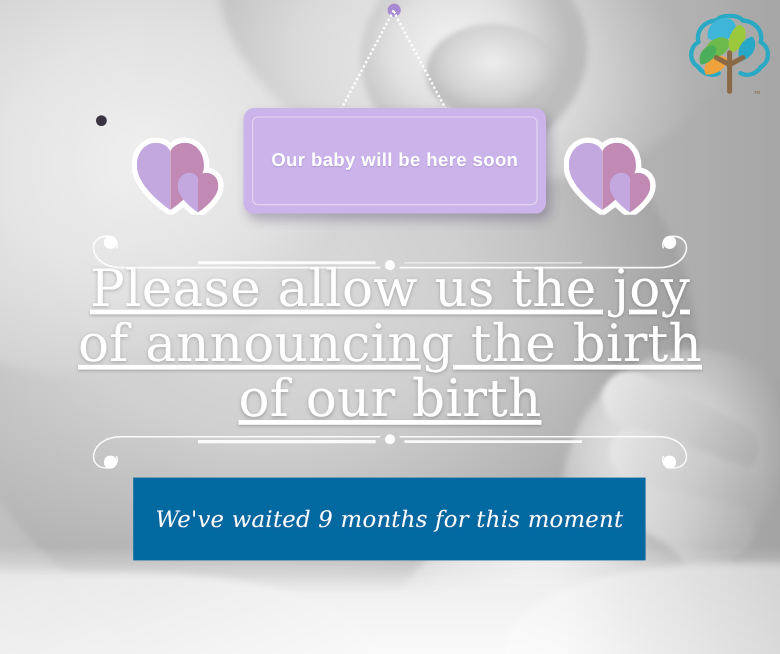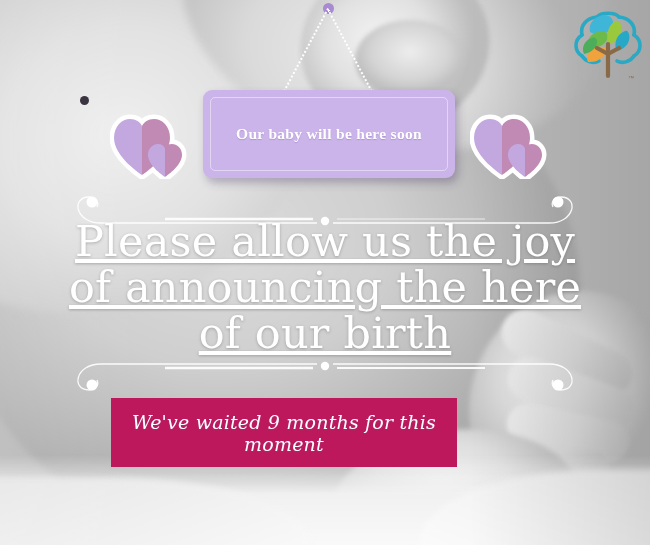--- a/index.html
+++ b/index.html
@@ -95,21 +95,21 @@
     background:#cbb4ea;border-radius:9px;
     box-shadow:3px 5px 9px rgba(60,40,90,.30);
   }
   #sign .inner{
     position:absolute;left:7px;top:7px;right:7px;bottom:7px;
     border:1.5px solid rgba(255,255,255,.45);border-radius:5px;
   }
   #sign .sign-text{
     position:absolute;left:0;right:0;top:50%;transform:translateY(-50%);
     text-align:center;color:#ffffff;font-size:15.5px;font-weight:bold;
-    font-family:Liberation Serif, serif;letter-spacing:.3px;
+    font-family:Liberation Sans, sans-serif;letter-spacing:.3px;
     text-shadow:0 1px 1px rgba(120,95,160,.35);
   }
   .nail{position:absolute;width:9px;height:9px;border-radius:50%;background:#3a3340;}
   .nail.l{left:80px;top:96px;}
   .nail.r{left:368px;top:96px;}
   .hook{position:absolute;left:323px;top:3px;width:11px;height:11px;border-radius:50%;background:#a88ad2;}
   .string{position:absolute;height:0;border-top:2.5px dotted #ffffff;transform-origin:0 0;}
   .string.l{left:329px;top:9px;width:98px;transform:rotate(118deg);}
   .string.r{left:329px;top:9px;width:96px;transform:rotate(62deg);}
 
@@ -131,22 +131,22 @@
     font-family:"DejaVu Serif","Liberation Serif",serif;
     font-weight:300;font-size:43px;line-height:46px;
     letter-spacing:.2px;
     text-shadow:0 1px 3px rgba(70,70,70,.35);
     text-decoration:underline;
   }
   #headline .ln{display:block;}
 
   
   #banner{
-    position:absolute;left:111px;top:398px;width:346px;height:69px;
-    background:#be185d;
+    position:absolute;left:111px;top:398px;width:427px;height:69px;
+    background:#0369a1;
   }
   #banner .banner-text{
     position:absolute;left:0;right:0;top:50%;transform:translateY(-50%);
     text-align:center;color:#ffffff;
     font-family:"DejaVu Serif","Liberation Serif",serif;
     font-style:italic;font-size:19px;letter-spacing:.2px;
     text-shadow:0 1px 2px rgba(120,95,160,.30);
   }
 
   
@@ -263,21 +263,21 @@
         <path d="M282 16 L 430 16" stroke-width="2.2"></path>
       </g>
       <circle cx="270" cy="14" r="4.2" fill="#ffffff"></circle>
       <circle cx="37" cy="33" r="5.5" fill="#ffffff"></circle>
       <circle cx="503" cy="33" r="5.5" fill="#ffffff"></circle>
     </svg>
   </div>
 
   <div id="headline">
     <span class="ln">Please allow us the joy</span>
-    <span class="ln">of announcing the here</span>
+    <span class="ln">of announcing the birth</span>
     <span class="ln">of our birth</span>
   </div>
 
   <div id="banner">
     <div class="banner-text">We've waited 9 months for this moment</div>
   </div>
 
   <div id="logo">
     <svg viewBox="0 0 76 80" width="76" height="80">
       <g fill="none" stroke="#2aa9c4" stroke-width="3.6" stroke-linecap="round">

